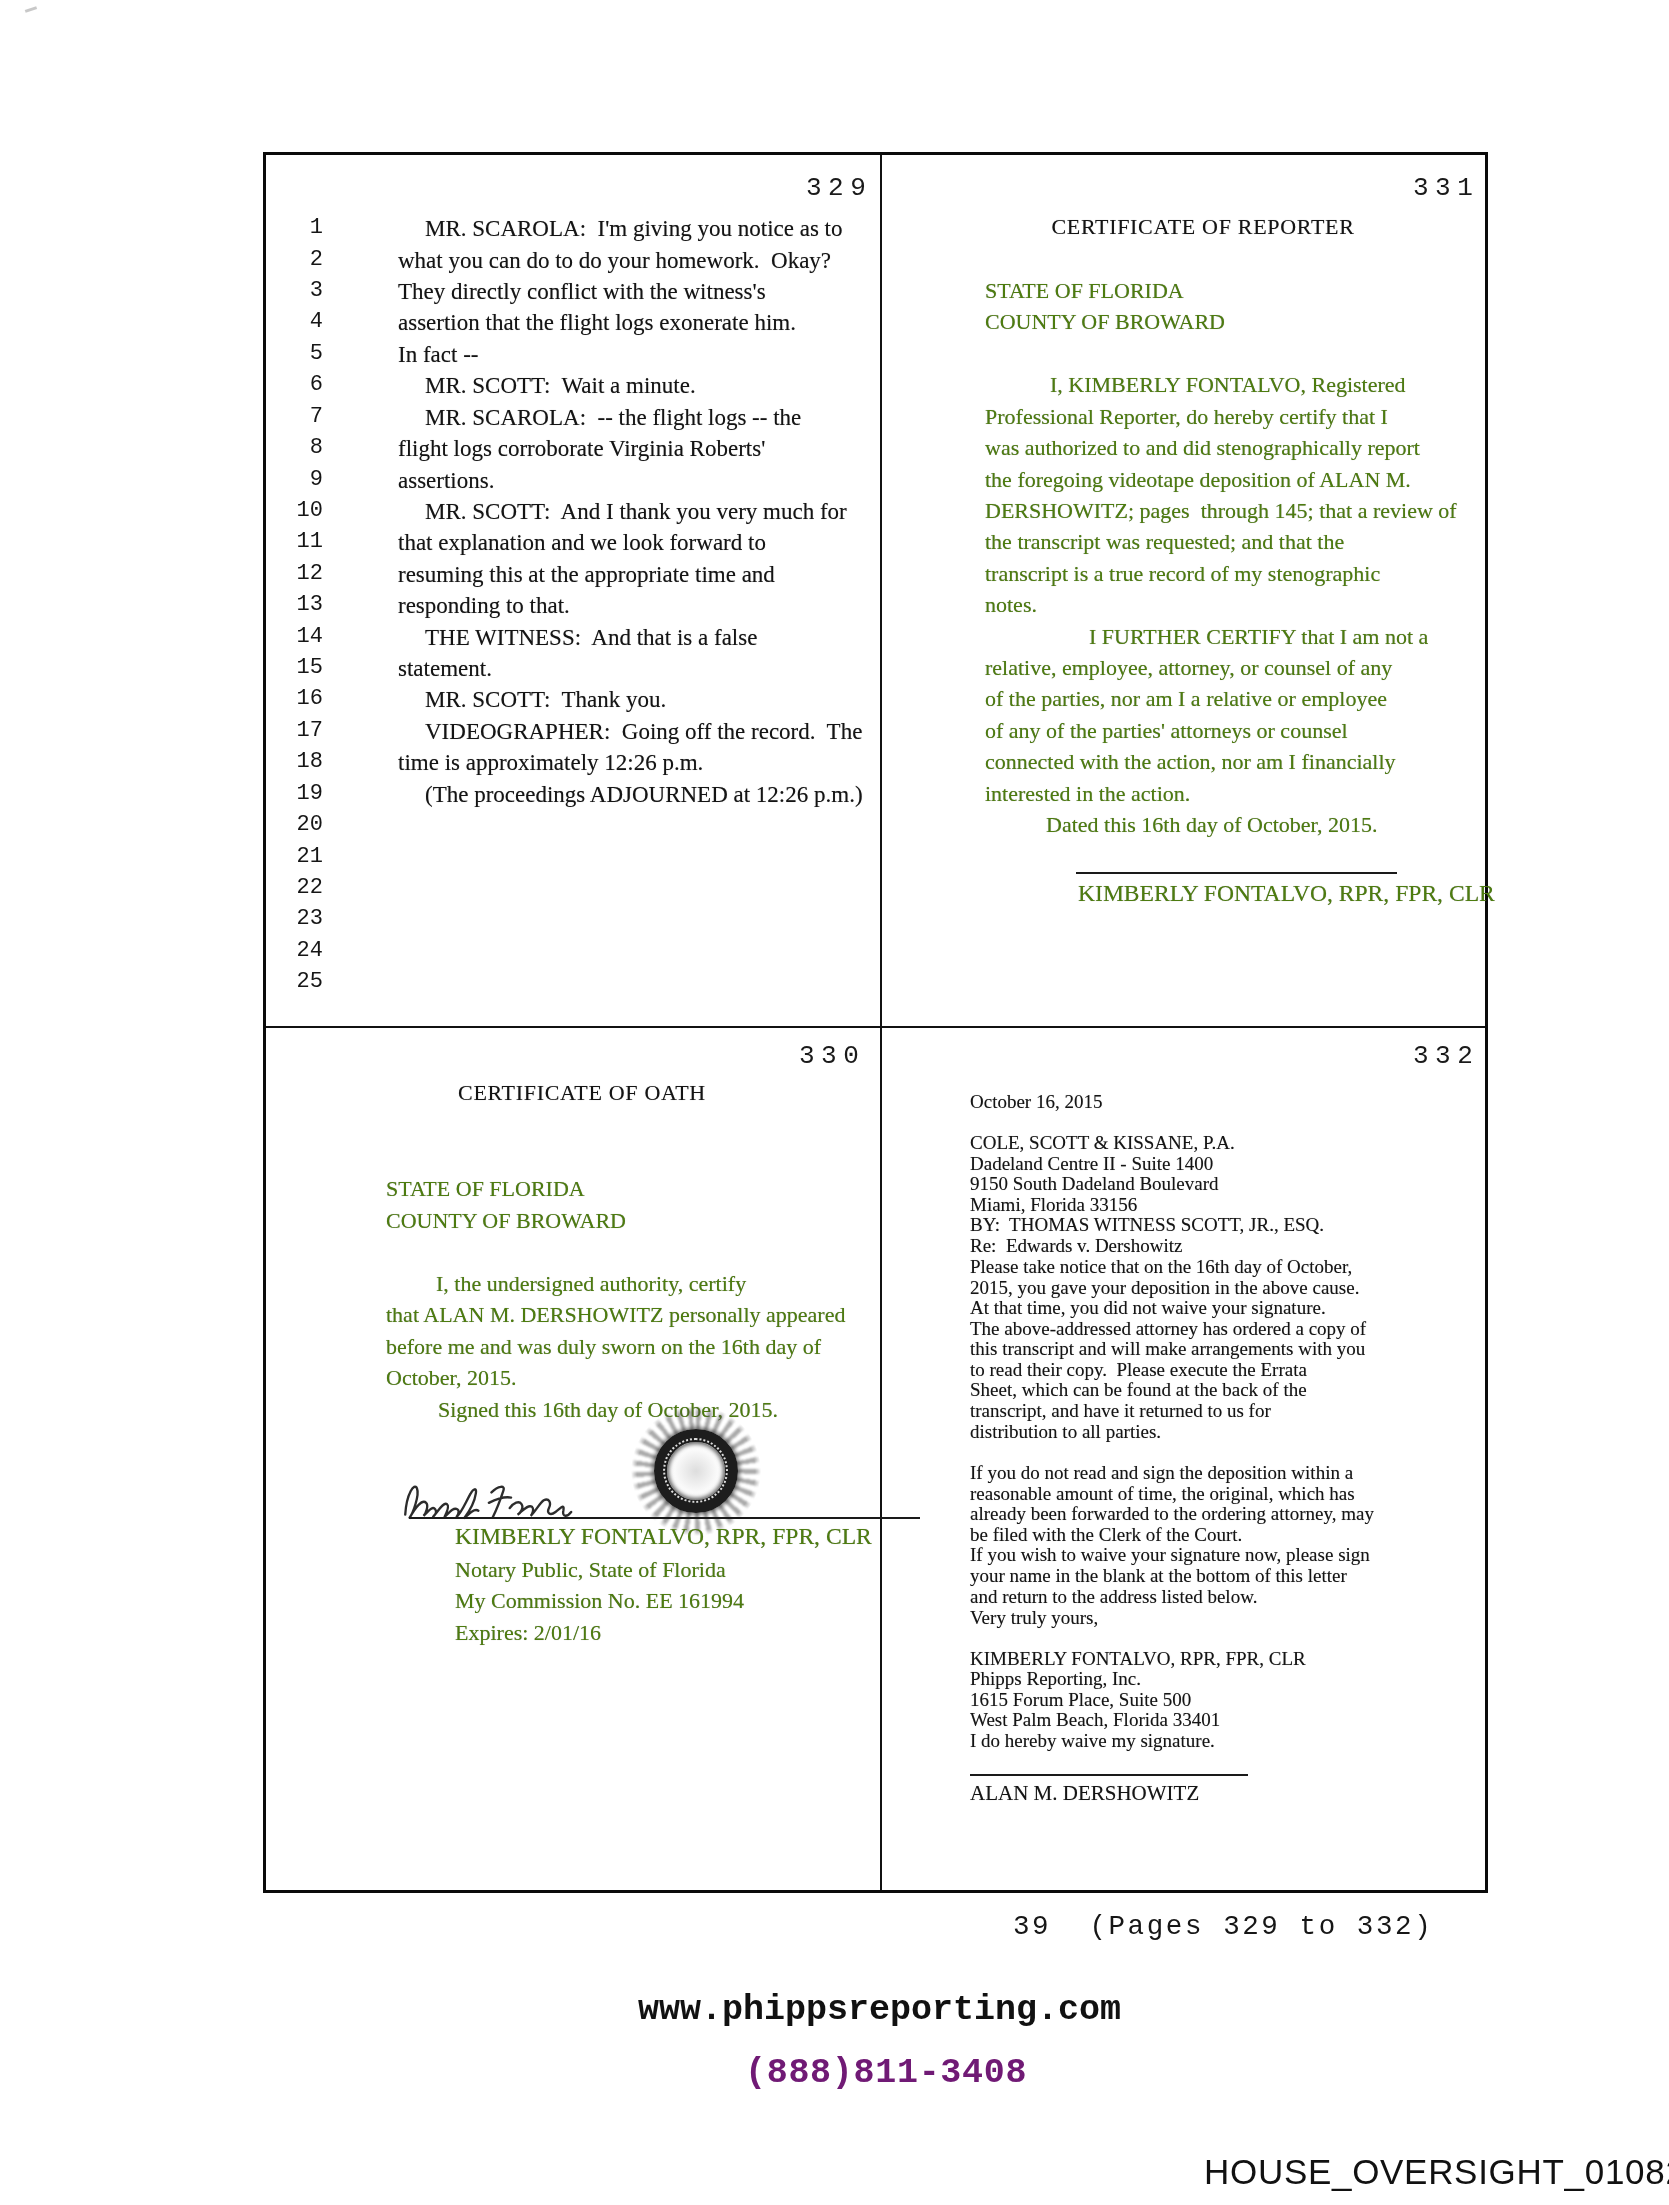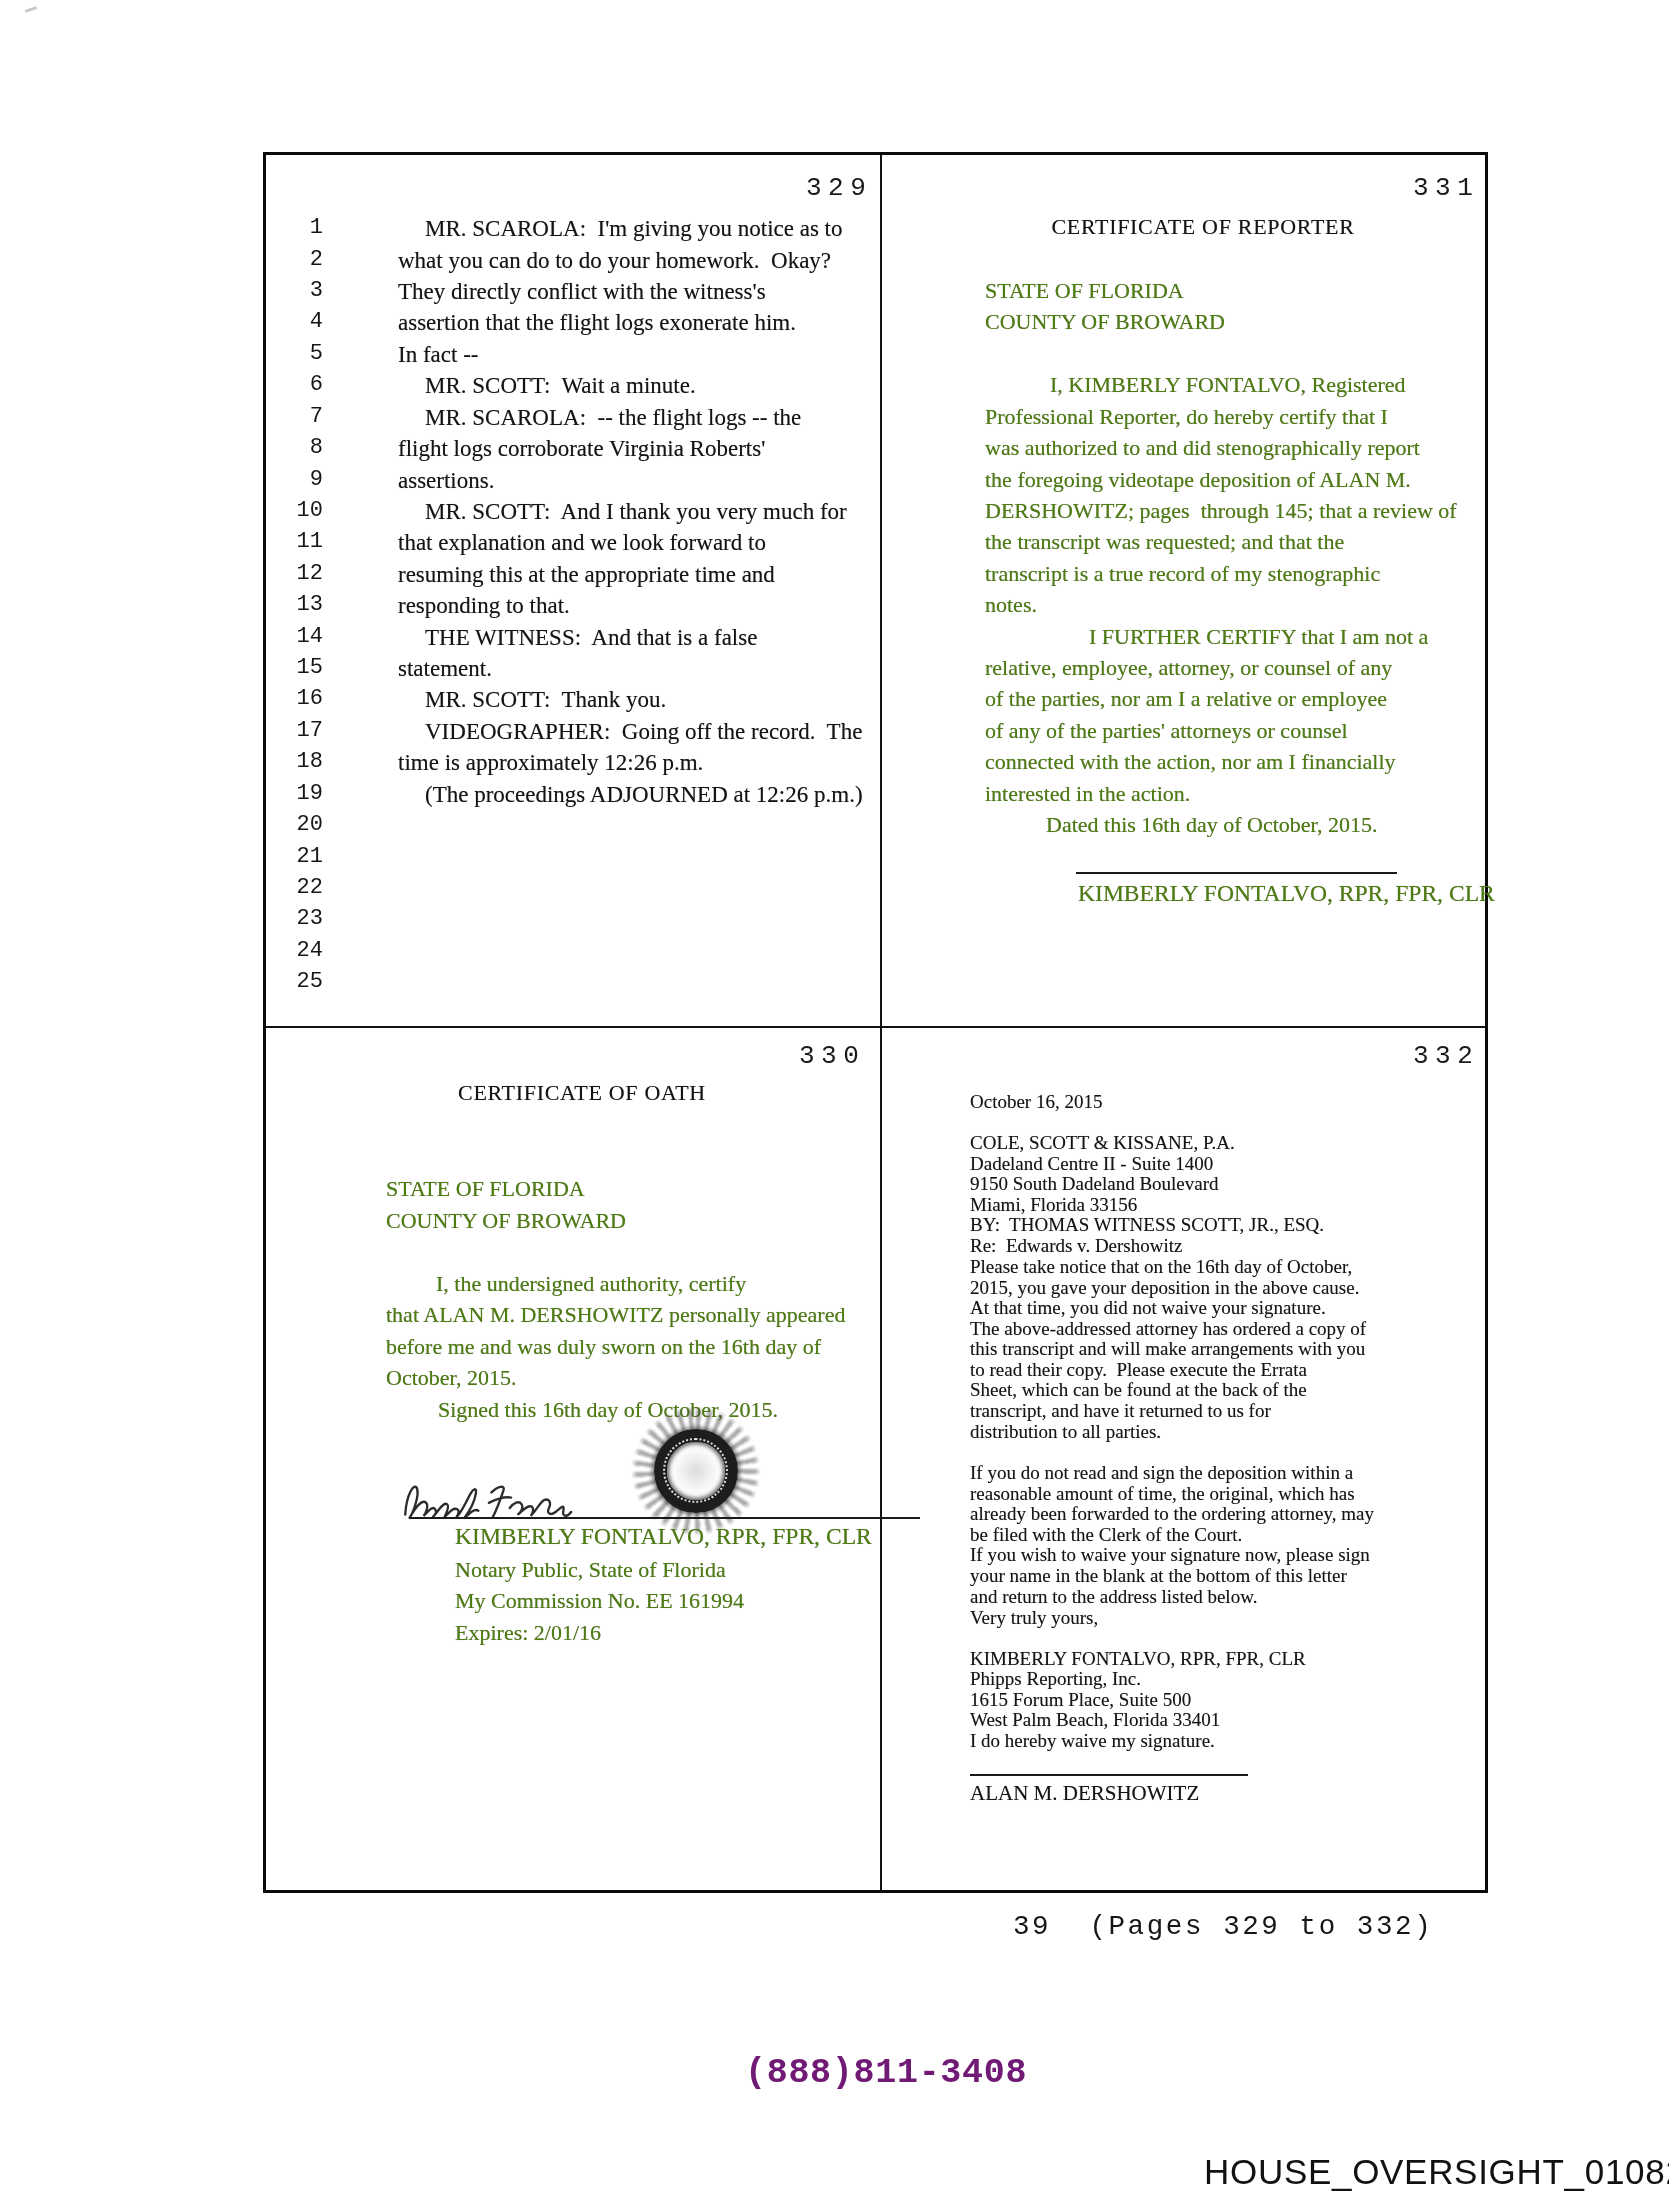--- a/index.html
+++ b/index.html
@@ -198,16 +198,17 @@
         <div class="letter-line" style="top: 1514px; left: 704px;">Phipps Reporting, Inc.</div>
         <div class="letter-line" style="top: 1535px; left: 704px;">1615 Forum Place, Suite 500</div>
         <div class="letter-line" style="top: 1555px; left: 704px;">West Palm Beach, Florida 33401</div>
         <div class="letter-line" style="top: 1576px; left: 704px;">I do hereby waive my signature.</div>
       </div>
     <div class="sigline" style="left:704px;top:1619px;width:278px"></div>
     <div class="letter-line small-name" style="left:704px;top:1628px">ALAN M. DERSHOWITZ</div>
   </div>
 
   <div class="footer-pages">39  (Pages 329 to 332)</div>
+  <div class="footer-site">www.phippsreporting.com</div>
   <div class="footer-phone">(888)811-3408</div>
   <div class="bates">HOUSE_OVERSIGHT_010821</div>
 </div>
 
 
 </body></html>

